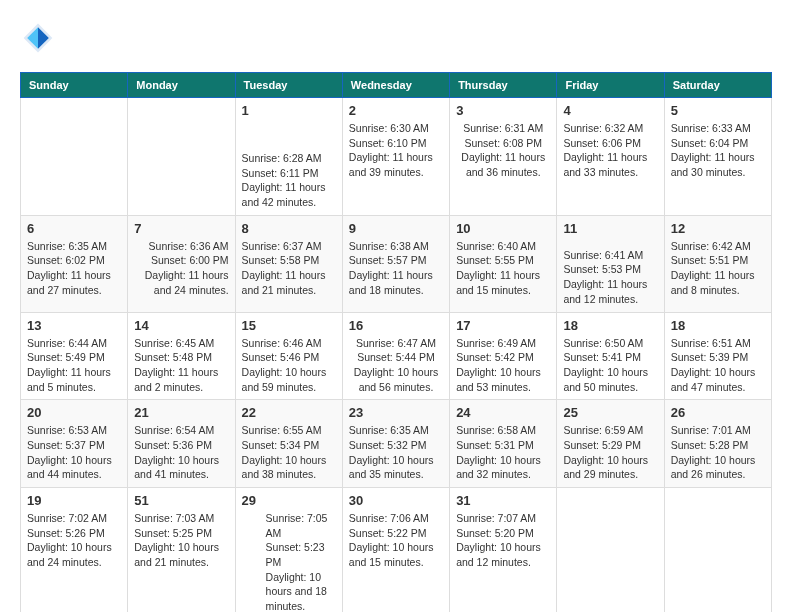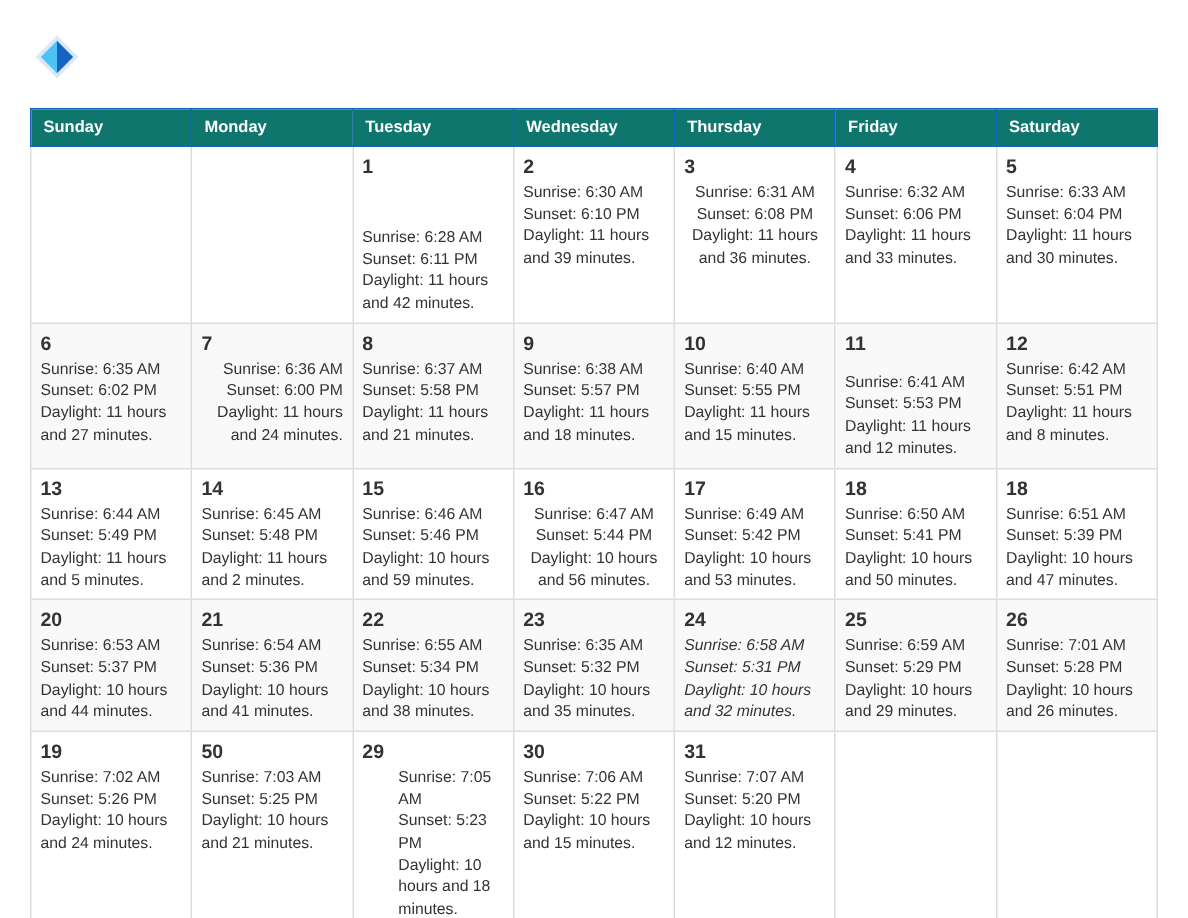--- a/index.html
+++ b/index.html
@@ -263,21 +263,21 @@
 Daylight: 10 hours and 38 minutes.</div>
         </td>
         <td>
           <span class="day-number">23</span>
           <div class="day-info" style="white-space: pre-line;">Sunrise: 6:35 AM
 Sunset: 5:32 PM
 Daylight: 10 hours and 35 minutes.</div>
         </td>
         <td>
           <span class="day-number">24</span>
-          <div class="day-info" style="white-space: pre-line; font-style: italic;">Sunrise: 6:58 AM
+          <div class="day-info" style="white-space: pre-line;">Sunrise: 6:58 AM
 Sunset: 5:31 PM
 Daylight: 10 hours and 32 minutes.</div>
         </td>
         <td>
           <span class="day-number">25</span>
           <div class="day-info" style="white-space: pre-line;">Sunrise: 6:59 AM
 Sunset: 5:29 PM
 Daylight: 10 hours and 29 minutes.</div>
         </td>
         <td>
@@ -288,21 +288,21 @@
         </td>
       </tr>
       <tr>
         <td>
           <span class="day-number">19</span>
           <div class="day-info" style="white-space: pre-line;">Sunrise: 7:02 AM
 Sunset: 5:26 PM
 Daylight: 10 hours and 24 minutes.</div>
         </td>
         <td>
-          <span class="day-number">50</span>
+          <span class="day-number">51</span>
           <div class="day-info" style="white-space: pre-line;">Sunrise: 7:03 AM
 Sunset: 5:25 PM
 Daylight: 10 hours and 21 minutes.</div>
         </td>
         <td>
           <span class="day-number">29</span>
           <div class="day-info" style="white-space: pre-line; margin-left: 24px;">Sunrise: 7:05 AM
 Sunset: 5:23 PM
 Daylight: 10 hours and 18 minutes.</div>
         </td>

